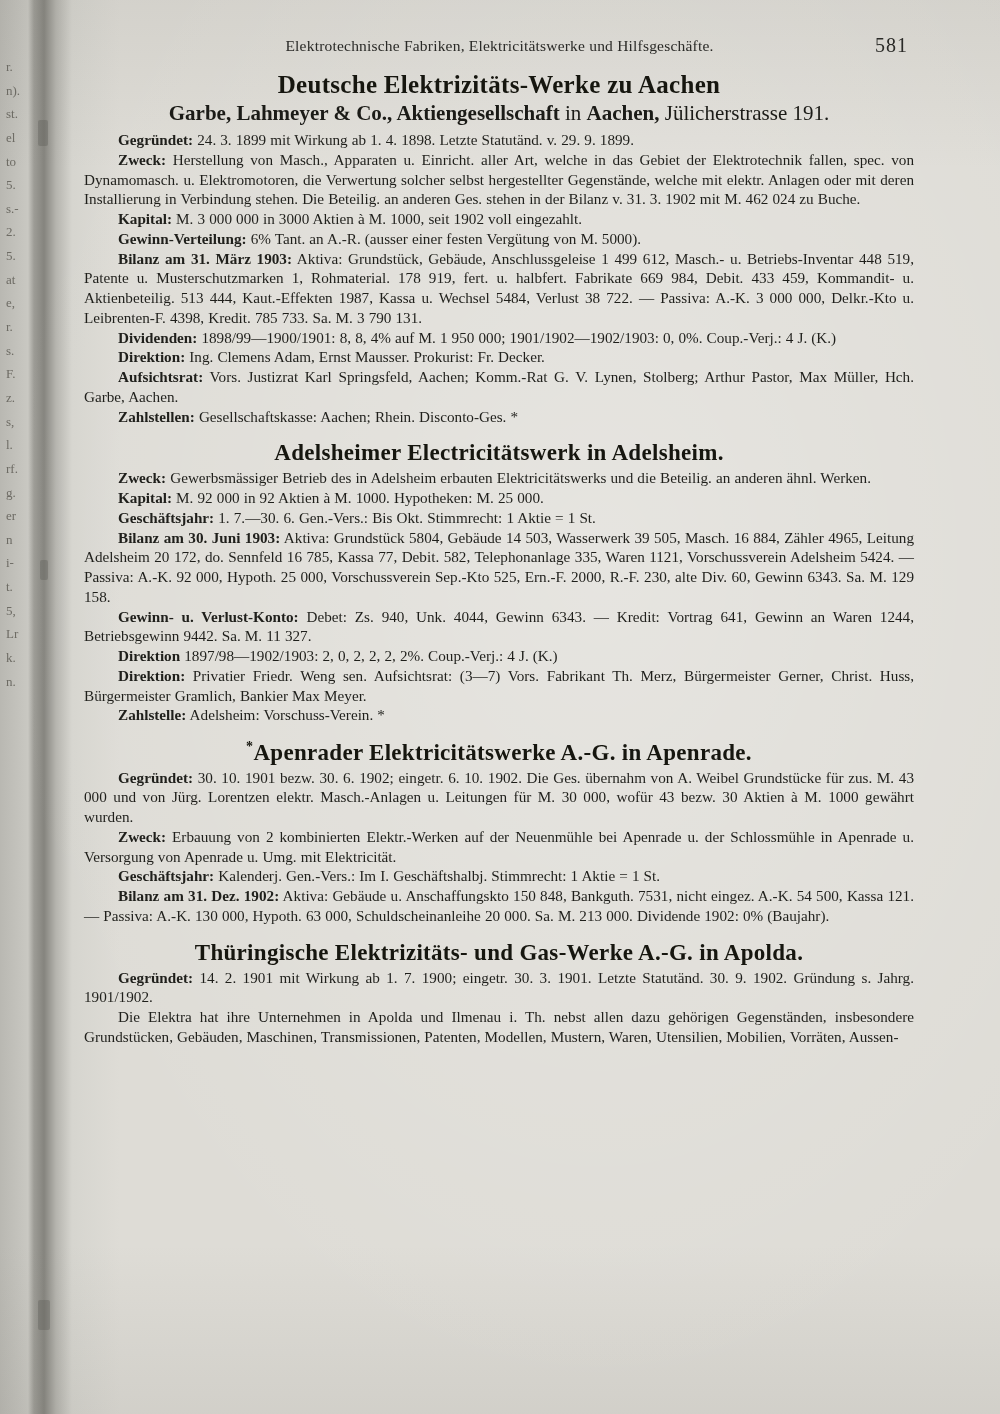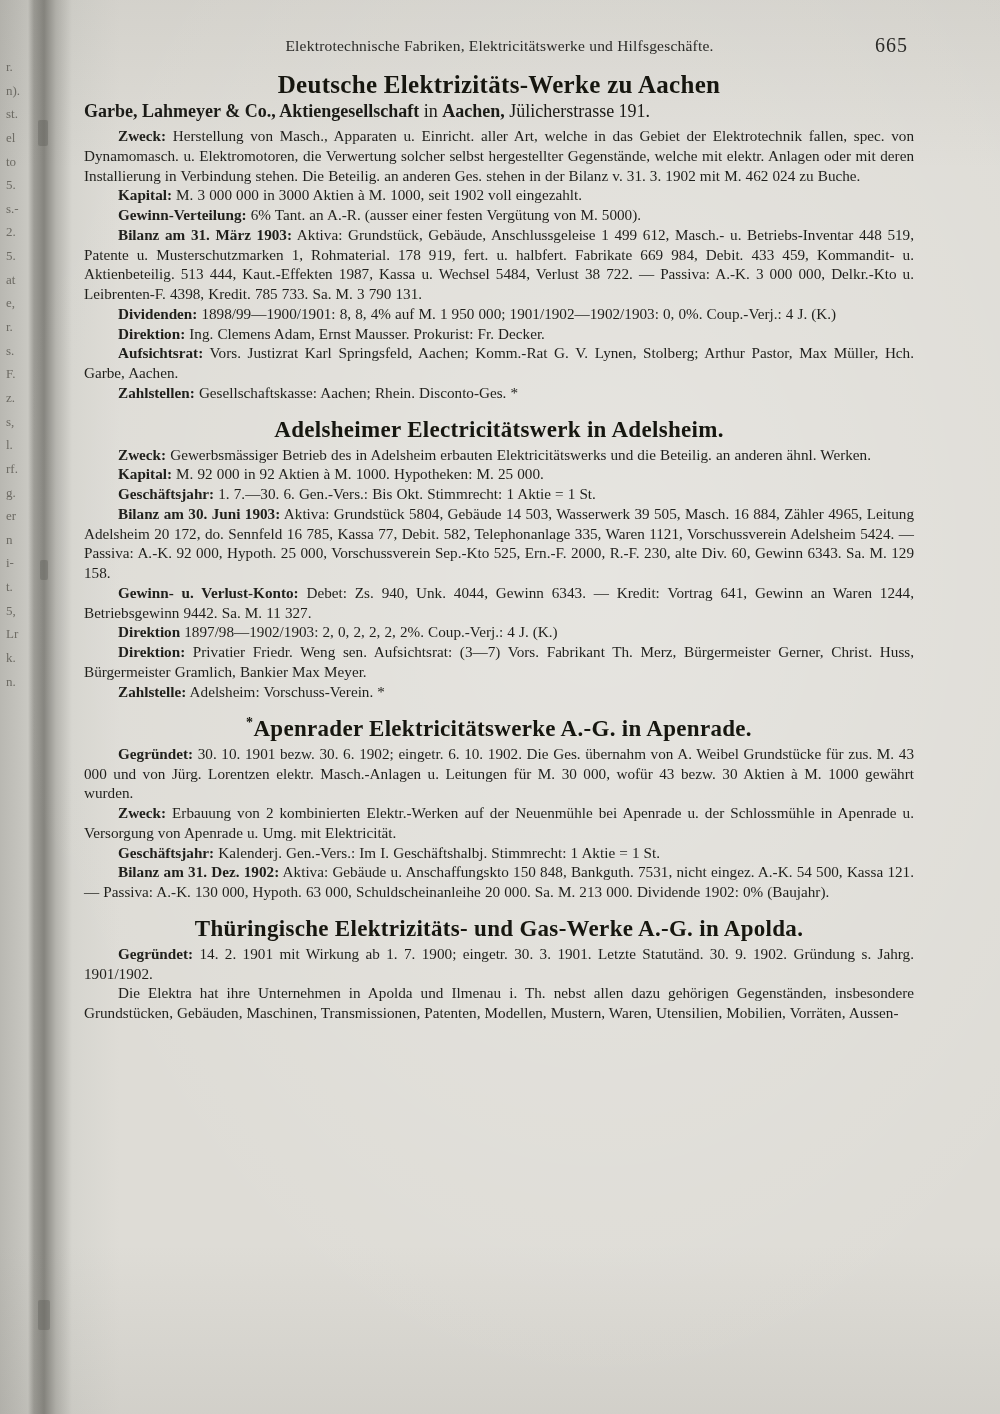--- a/index.html
+++ b/index.html
@@ -99,22 +99,22 @@
     font-size: 25px;
     font-weight: bold;
     text-align: center;
     margin: 10px 0 2px 0;
     letter-spacing: 0.3px;
     color: #16160f;
   }
   h1.company.small { font-size: 23px; }
 
   .subtitle {
-    text-align: left;
-    font-size: 18px;
+    text-align: center;
+    font-size: 21px;
     margin: 0 0 4px 0;
     color: #1b1b17;
   }
   .subtitle b { font-weight: bold; }
   .subtitle .thin { font-weight: normal; }
 
   p.para {
     margin: 0;
     font-size: 15.2px;
     line-height: 1.30;
@@ -168,28 +168,29 @@
     <div>5,</div>
     <div>Lr</div>
     <div>k.</div>
     <div>n.</div>
   </div>
 
   <div class="content">
 
     <div class="runhead">
       <div class="rh-title">Elektrotechnische Fabriken, Elektricitätswerke und Hilfsgeschäfte.</div>
-      <div class="rh-page">665</div>
+      <div class="rh-page">581</div>
     </div>
 
     <div class="entry">
       <h1 class="company">Deutsche Elektrizitäts-Werke zu Aachen</h1>
       <div class="subtitle">
         <b>Garbe, Lahmeyer &amp; Co., Aktiengesellschaft</b><span class="thin"> in </span><b>Aachen,</b><span class="thin"> Jülicherstrasse 191.</span>
       </div>
+      <p class="para"><b>Gegründet:</b><span> 24. 3. 1899 mit Wirkung ab 1. 4. 1898. Letzte Statutänd. v. 29. 9. 1899.</span></p>
       <p class="para"><b>Zweck:</b><span> Herstellung von Masch., Apparaten u. Einricht. aller Art, welche in das Gebiet der Elektrotechnik fallen, spec. von Dynamomasch. u. Elektromotoren, die Verwertung solcher selbst hergestellter Gegenstände, welche mit elektr. Anlagen oder mit deren Installierung in Verbindung stehen. Die Beteilig. an anderen Ges. stehen in der Bilanz v. 31. 3. 1902 mit M. 462 024 zu Buche.</span></p>
       <p class="para"><b>Kapital:</b><span> M. 3 000 000 in 3000 Aktien à M. 1000, seit 1902 voll eingezahlt.</span></p>
       <p class="para"><b>Gewinn-Verteilung:</b><span> 6% Tant. an A.-R. (ausser einer festen Vergütung von M. 5000).</span></p>
       <p class="para"><b>Bilanz am 31. März 1903:</b><span> Aktiva: Grundstück, Gebäude, Anschlussgeleise 1 499 612, Masch.- u. Betriebs-Inventar 448 519, Patente u. Musterschutzmarken 1, Rohmaterial. 178 919, fert. u. halbfert. Fabrikate 669 984, Debit. 433 459, Kommandit- u. Aktienbeteilig. 513 444, Kaut.-Effekten 1987, Kassa u. Wechsel 5484, Verlust 38 722. — Passiva: A.-K. 3 000 000, Delkr.-Kto u. Leibrenten-F. 4398, Kredit. 785 733. Sa. M. 3 790 131.</span></p>
       <p class="para"><b>Dividenden:</b><span> 1898/99—1900/1901: 8, 8, 4% auf M. 1 950 000; 1901/1902—1902/1903: 0, 0%. Coup.-Verj.: 4 J. (K.)</span></p>
       <p class="para"><b>Direktion:</b><span> Ing. Clemens Adam, Ernst Mausser.        Prokurist: Fr. Decker.</span></p>
       <p class="para"><b>Aufsichtsrat:</b><span> Vors. Justizrat Karl Springsfeld, Aachen; Komm.-Rat G. V. Lynen, Stolberg; Arthur Pastor, Max Müller, Hch. Garbe, Aachen.</span></p>
       <p class="para"><b>Zahlstellen:</b><span> Gesellschaftskasse: Aachen; Rhein. Disconto-Ges.   *</span></p>
     </div>
 

